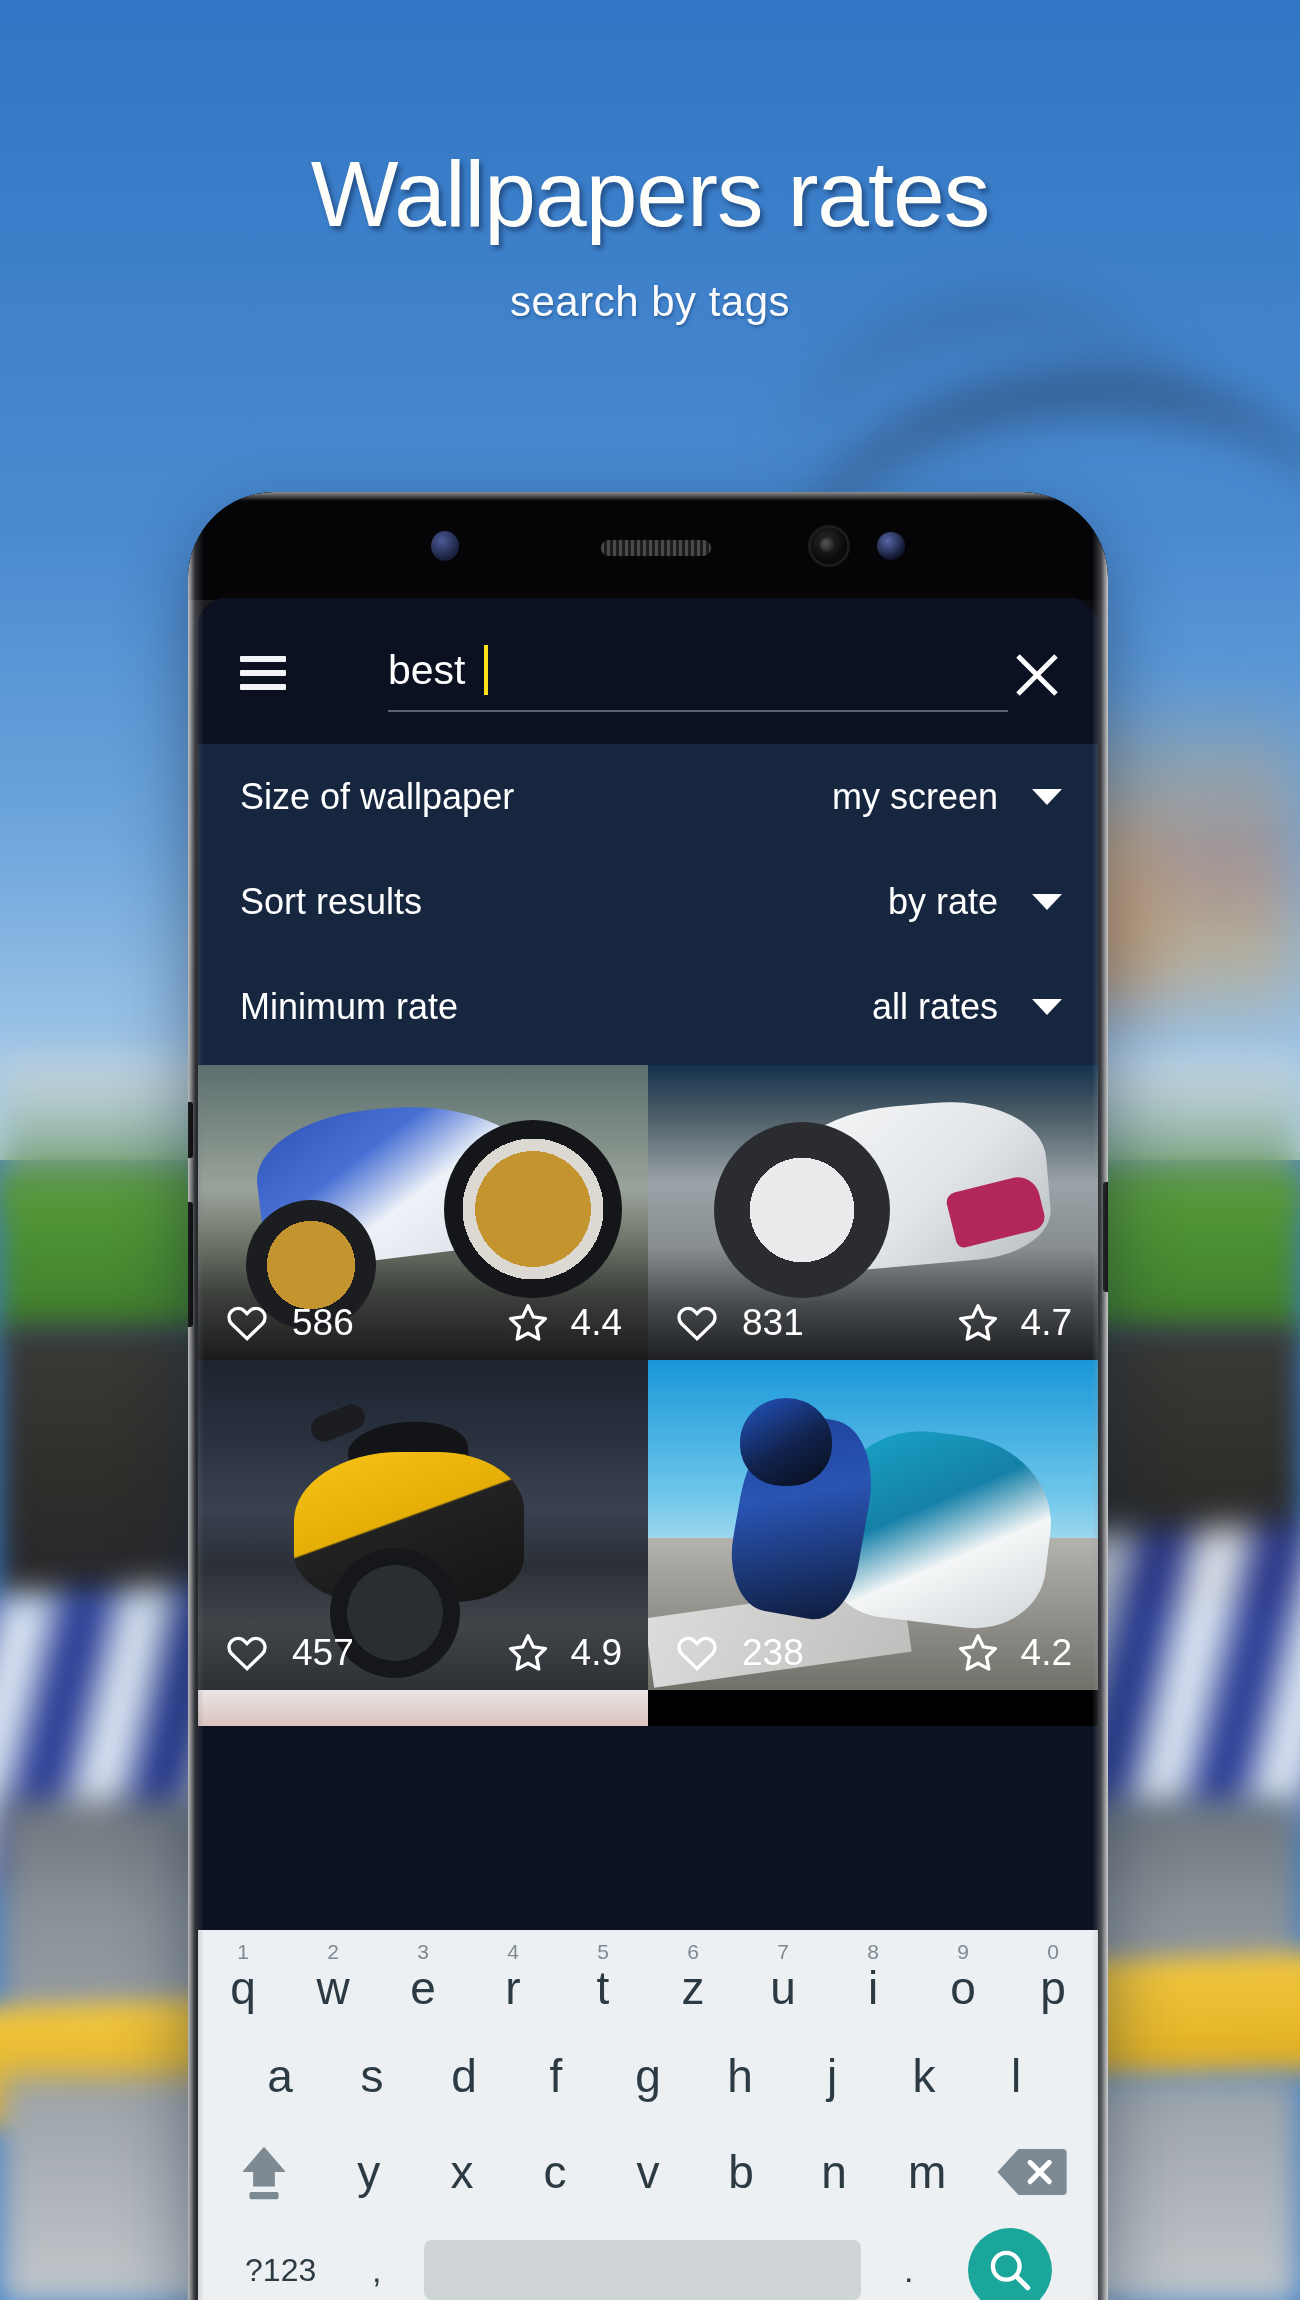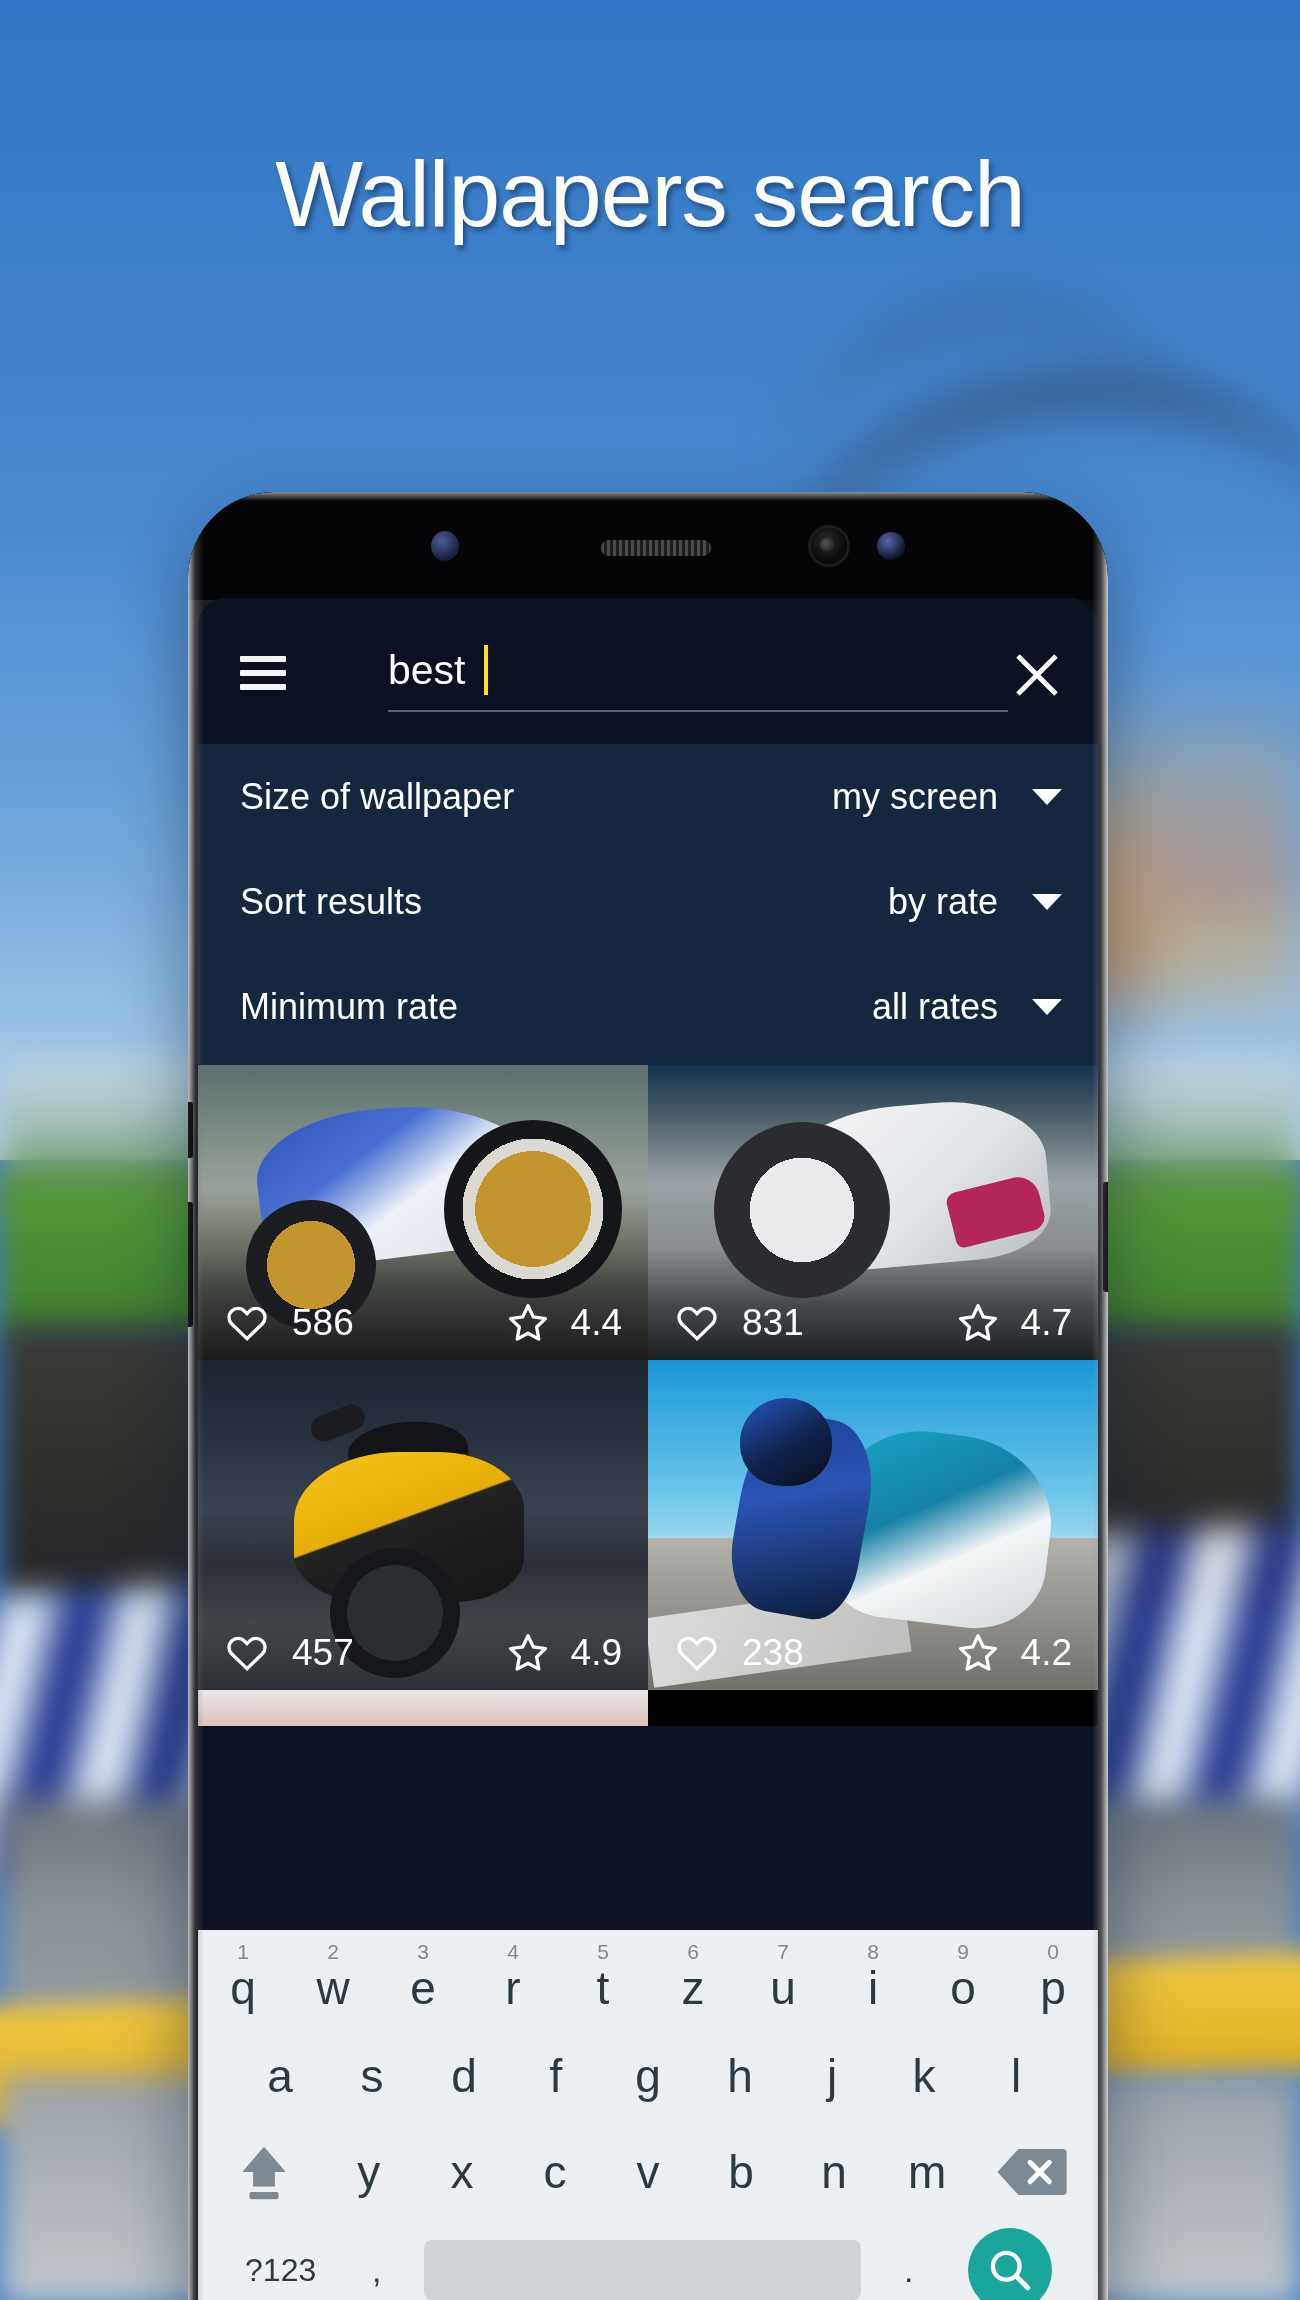--- a/index.html
+++ b/index.html
@@ -287,21 +287,22 @@
   <div class="bg-hills"></div>
   <div class="bg-grass"></div>
   <div class="bg-asphalt1"></div>
   <div class="bg-curb"></div>
   <div class="bg-asphalt2"></div>
   <div class="bg-yellow"></div>
   <div class="bg-asphalt3"></div>
 </div>
 
 <div class="heading-wrap">
-  <div id="page-title">Wallpapers search</div>
+  <div id="page-title">Wallpapers rates</div>
+  <div id="page-subtitle">search by tags</div>
 </div>
 
 <div id="phone">
 
   <div class="phone-bezel-top">
     <div class="sensor-dot"></div>
     <div class="speaker"></div>
     <div class="iris-cam"></div>
     <div class="front-cam"></div>
   </div>

